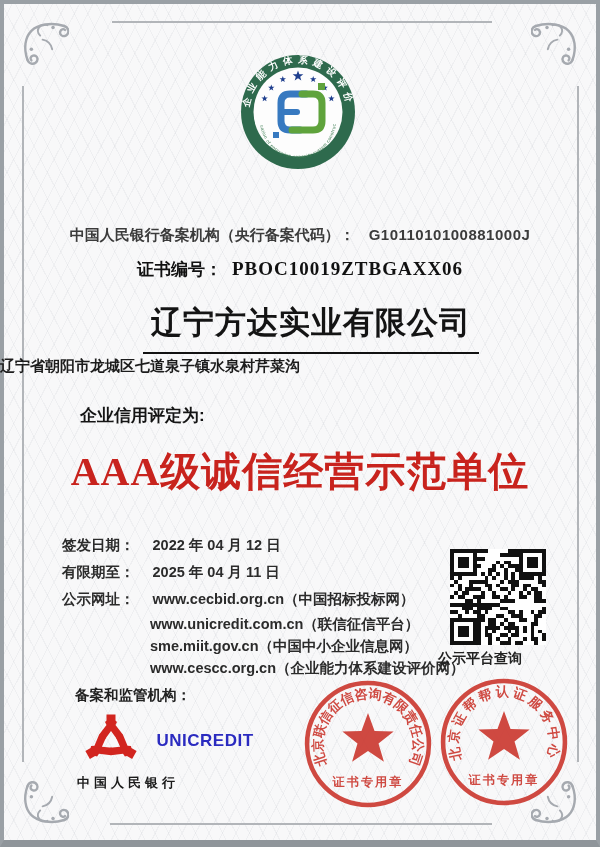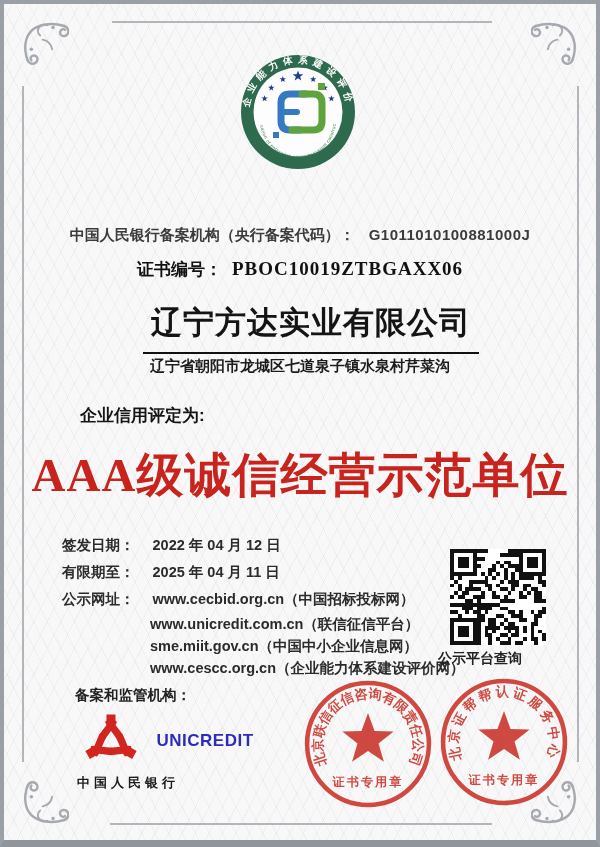--- a/index.html
+++ b/index.html
@@ -33,27 +33,27 @@
   .regline .code{margin-left:14px;letter-spacing:.5px;}
   .certno{position:absolute;left:0;top:258px;width:100%;text-align:center;white-space:nowrap;
     font-family:"Liberation Serif","DejaVu Serif",serif;color:#111;}
   .certno .lbl{font-size:17px;font-weight:900;}
   .certno .val{font-size:19px;font-weight:900;letter-spacing:1px;margin-left:10px;}
 
   .company{position:absolute;left:11px;top:302px;width:100%;text-align:center;}
   .company .name{display:inline-block;font-family:"Liberation Serif","DejaVu Serif",serif;
     font-size:31px;font-weight:900;color:#141414;letter-spacing:1px;
     border-bottom:2px solid #111;padding:0 8px 8px 8px;white-space:nowrap;}
-  .address{position:absolute;left:0;top:357px;width:100%;text-align:center;
+  .address{position:absolute;left:0;top:357px;width:100%;text-align:left;
     font-size:15px;font-weight:800;color:#1c1c1c;white-space:nowrap;font-family:Liberation Mono, monospace;}
 
   .rating-label{position:absolute;left:80px;top:404px;font-size:17px;font-weight:800;color:#151515;}
   .rating-value{position:absolute;left:0;top:444px;width:100%;text-align:center;white-space:nowrap;
     font-family:"Liberation Serif","DejaVu Serif",serif;
-    font-size:47px;font-weight:900;color:#c8231d;letter-spacing:1px;}
+    font-size:40px;font-weight:900;color:#c8231d;letter-spacing:1px;}
 
   .info{position:absolute;left:62px;top:532px;font-size:14.5px;font-weight:700;color:#2b2b2b;}
   .info .row{height:27px;line-height:27px;white-space:nowrap;}
   .info .row.cont{padding-left:88px;height:22px;line-height:22px;}
   .info .lbl{margin-right:18px;}
 
   .qr{position:absolute;left:450px;top:549px;width:96px;height:96px;background:#fff;
     display:grid;grid-template-columns:repeat(25,1fr);grid-template-rows:repeat(25,1fr);}
   .qr i{display:block;}
   .qr i.d{background:#111;}

